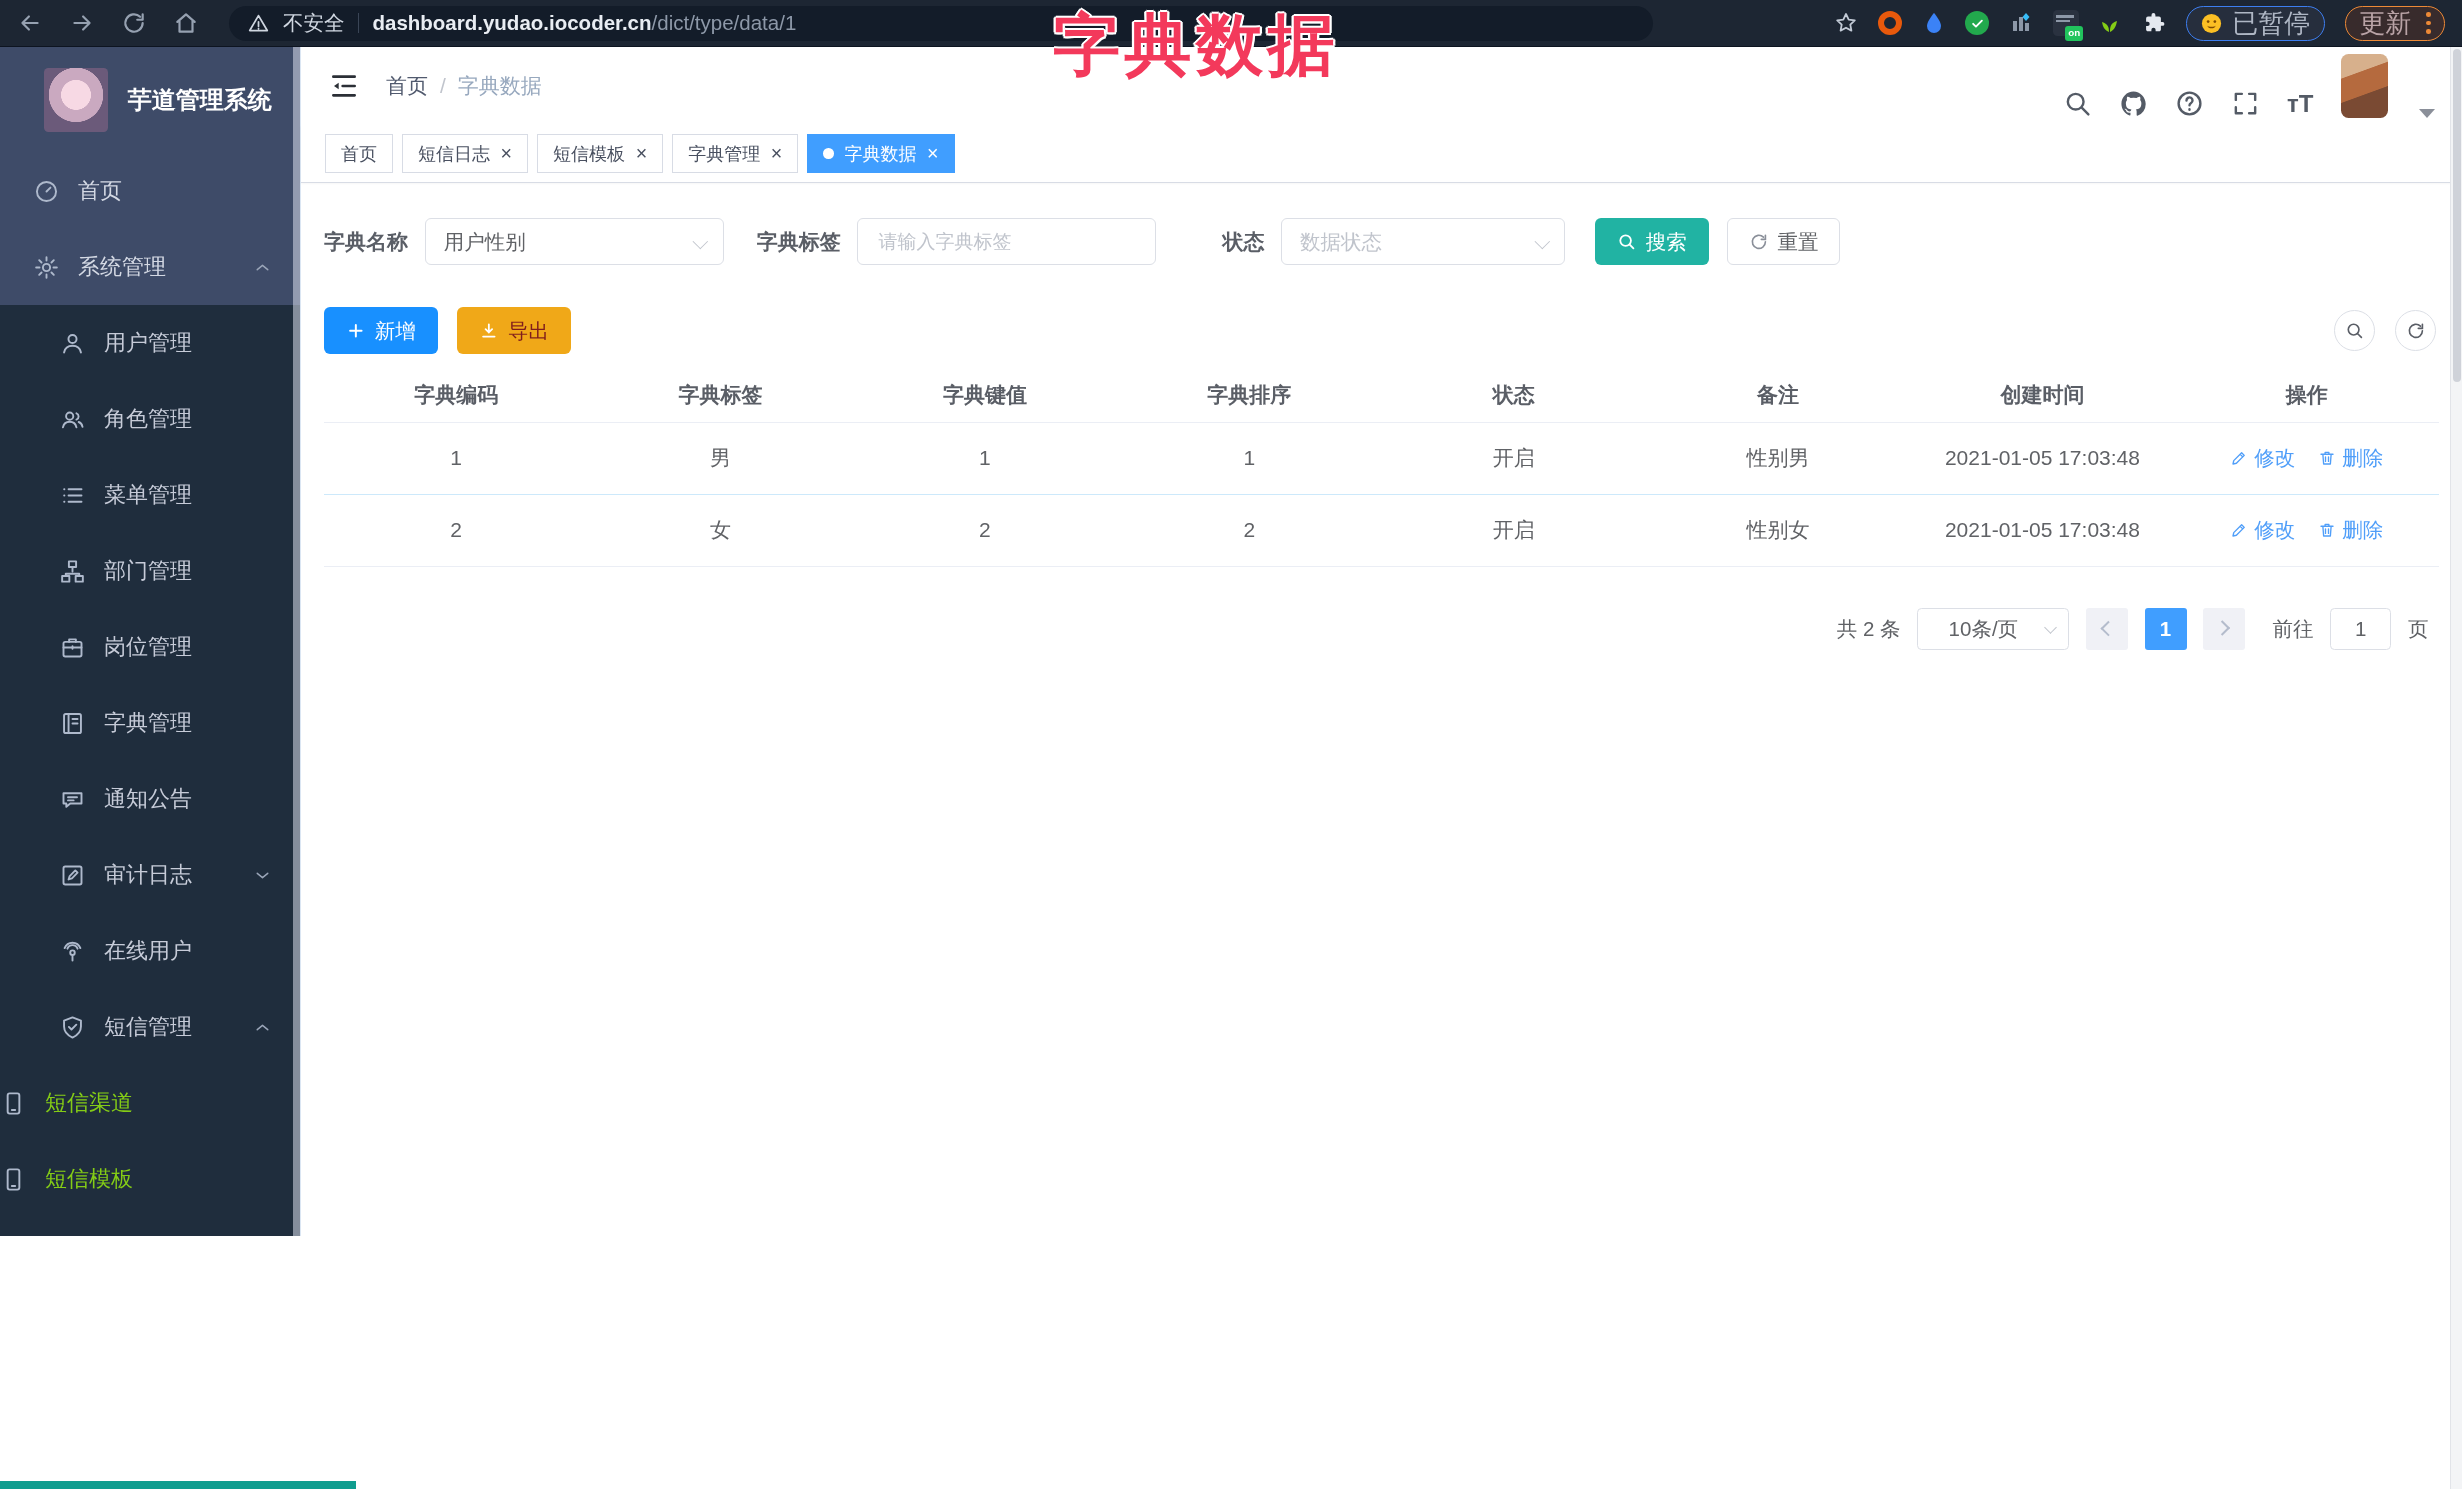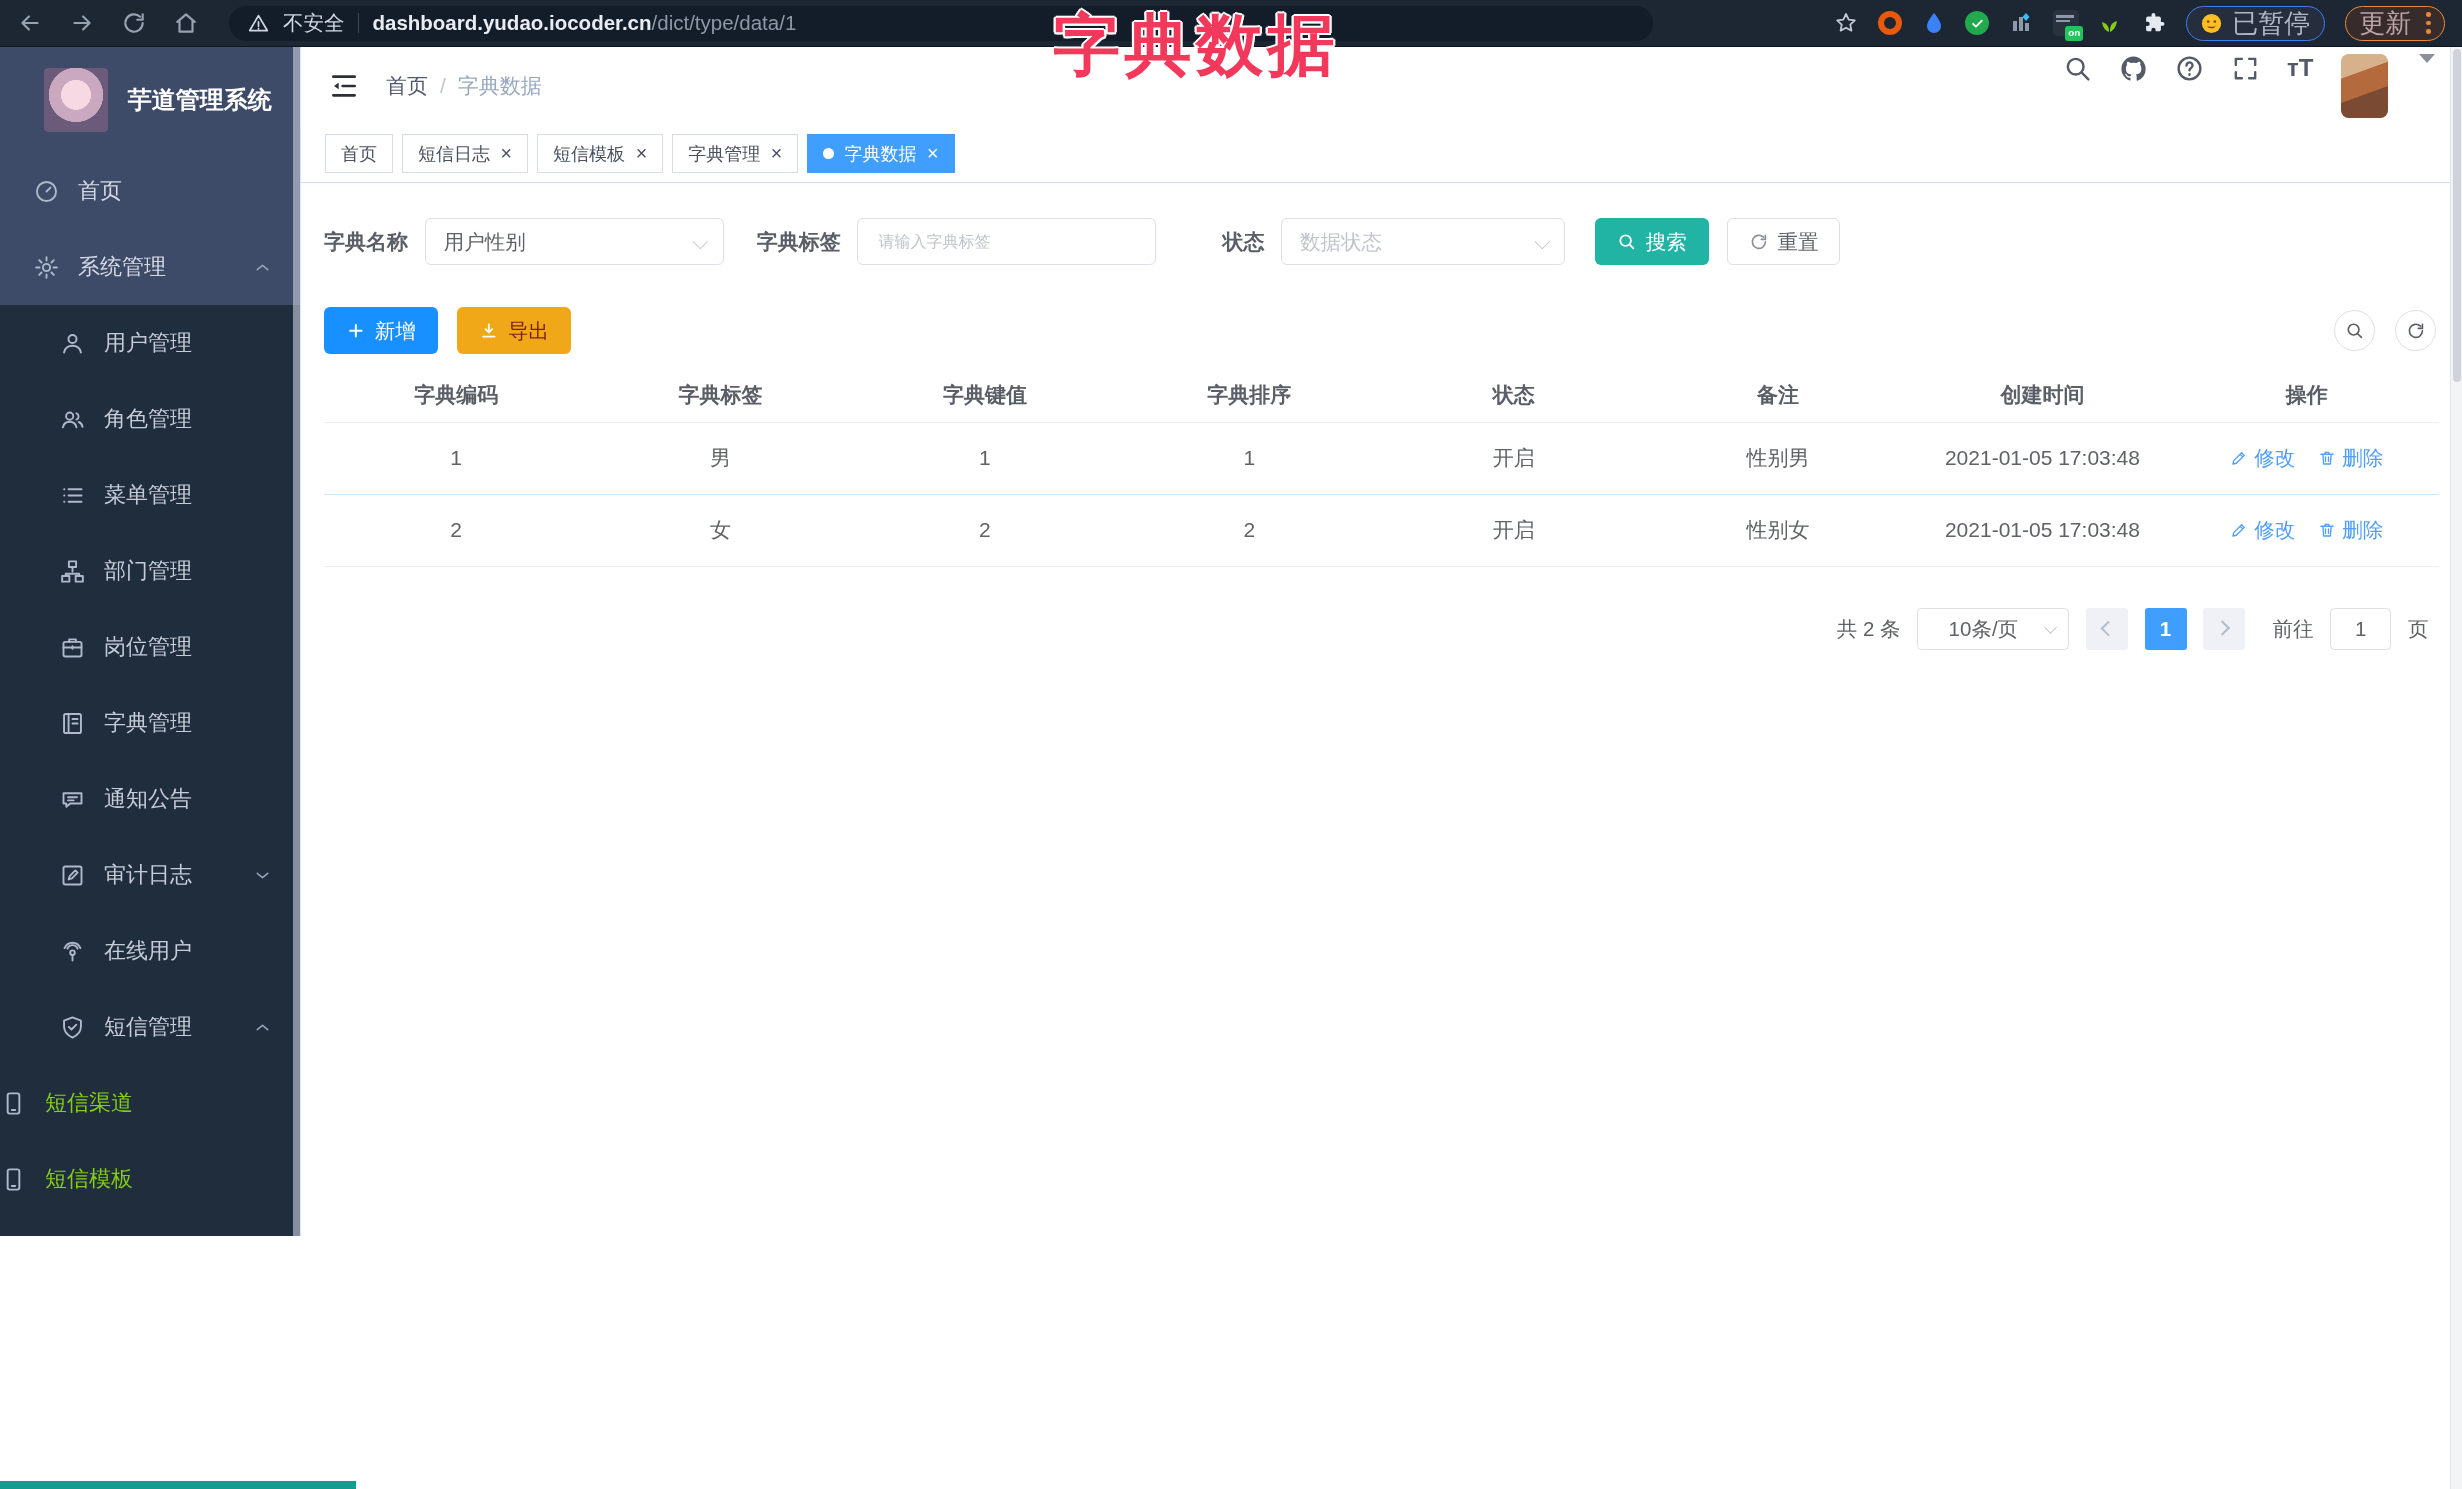--- a/index.html
+++ b/index.html
@@ -49,21 +49,21 @@
   .status-strip{position:absolute;left:0;bottom:0;width:356px;height:7.6px;background:#0f9d8f;z-index:40;}
   
   .main{flex:1;background:#fff;border-left:1.5px solid #dbe6f3;position:relative;}
   .page-header{height:78px;display:flex;align-items:center;padding:0 27px;}
   .collapse{width:32px;height:32px;color:#2b2f36;margin-right:26px;}
   .collapse svg{width:32px;height:32px;}
   .breadcrumb{font-size:21px;display:flex;gap:12px;align-items:center;}
   .bc-home{color:#515a6e;}
   .bc-sep{color:#c0c4cc;}
   .bc-cur{color:#97a8be;}
-  .hicons{margin-left:auto;display:flex;align-items:flex-start;gap:27px;color:#545b66;}
+  .hicons{margin-left:auto;display:flex;align-items:flex-end;gap:27px;color:#545b66;}
   .hicons .hi{width:29px;height:29px;}
   .hicons .hi svg{width:29px;height:29px;}
   .tT{font-size:24px;font-weight:700;color:#545b66;}
   .avatar{width:47px;height:64px;border-radius:7.6px;
     background:linear-gradient(160deg,#d7b08c 0 30%,#b56a3e 31% 60%,#7a4a33 61% 100%);}
   .caret{width:0;height:0;border-left:8.3px solid transparent;border-right:8.3px solid transparent;
     border-top:9.8px solid #8a8f99;margin-left:4.5px;}
   .tab-strip{height:58px;display:flex;align-items:center;padding:0 24px;gap:9px;
     border-bottom:0.8px solid #d8dce5;box-shadow:0 0.8px 2.3px rgba(0,0,0,.05);}
   .tag{height:39px;border:0.8px solid #d8dce5;background:#fff;color:#495060;font-size:18px;
@@ -73,21 +73,21 @@
   .tag.active{background:#409eff;border-color:#409eff;color:#fff;}
   .content{padding:0 23px;}
   
   .filter-row{display:flex;align-items:center;margin-top:35px;}
   .flabel{font-size:21px;font-weight:700;color:#5a5e66;margin-right:16.7px;white-space:nowrap;}
   .sel,.inp{width:299px;height:47px;border:0.8px solid #dcdfe6;border-radius:6px;background:#fff;
     display:flex;align-items:center;padding:0 18px;font-size:20.5px;color:#606266;position:relative;}
   .sel .ph,.inp input::placeholder{color:#c0c4cc;}
   .sel .dcaret{position:absolute;right:16.7px;top:16.7px;width:10.6px;height:10.6px;
     border-right:1.5px solid #c0c4cc;border-bottom:1.5px solid #c0c4cc;transform:rotate(45deg);}
-  .inp input{border:none;outline:none;width:100%;font-size:16px;color:#606266;
+  .inp input{border:none;outline:none;width:100%;font-size:19px;color:#606266;
     font-family:inherit;background:transparent;}
   .gap1{width:33px;}
   .btn{height:47px;border-radius:6px;display:inline-flex;align-items:center;gap:9px;
     padding:0 21px;font-size:20.5px;cursor:pointer;border:0.8px solid transparent;white-space:nowrap;}
   .btn svg{width:19.7px;height:19.7px;}
   .btn.search{background:#21b3a3;color:#fff;margin-left:30px;}
   .btn.reset{background:#fff;color:#606266;border-color:#dcdfe6;margin-left:18px;}
   .btn.add{background:#1890ff;color:#fff;}
   .btn.export{background:#f0a818;color:#7f1d1d;margin-left:19.7px;}
   

